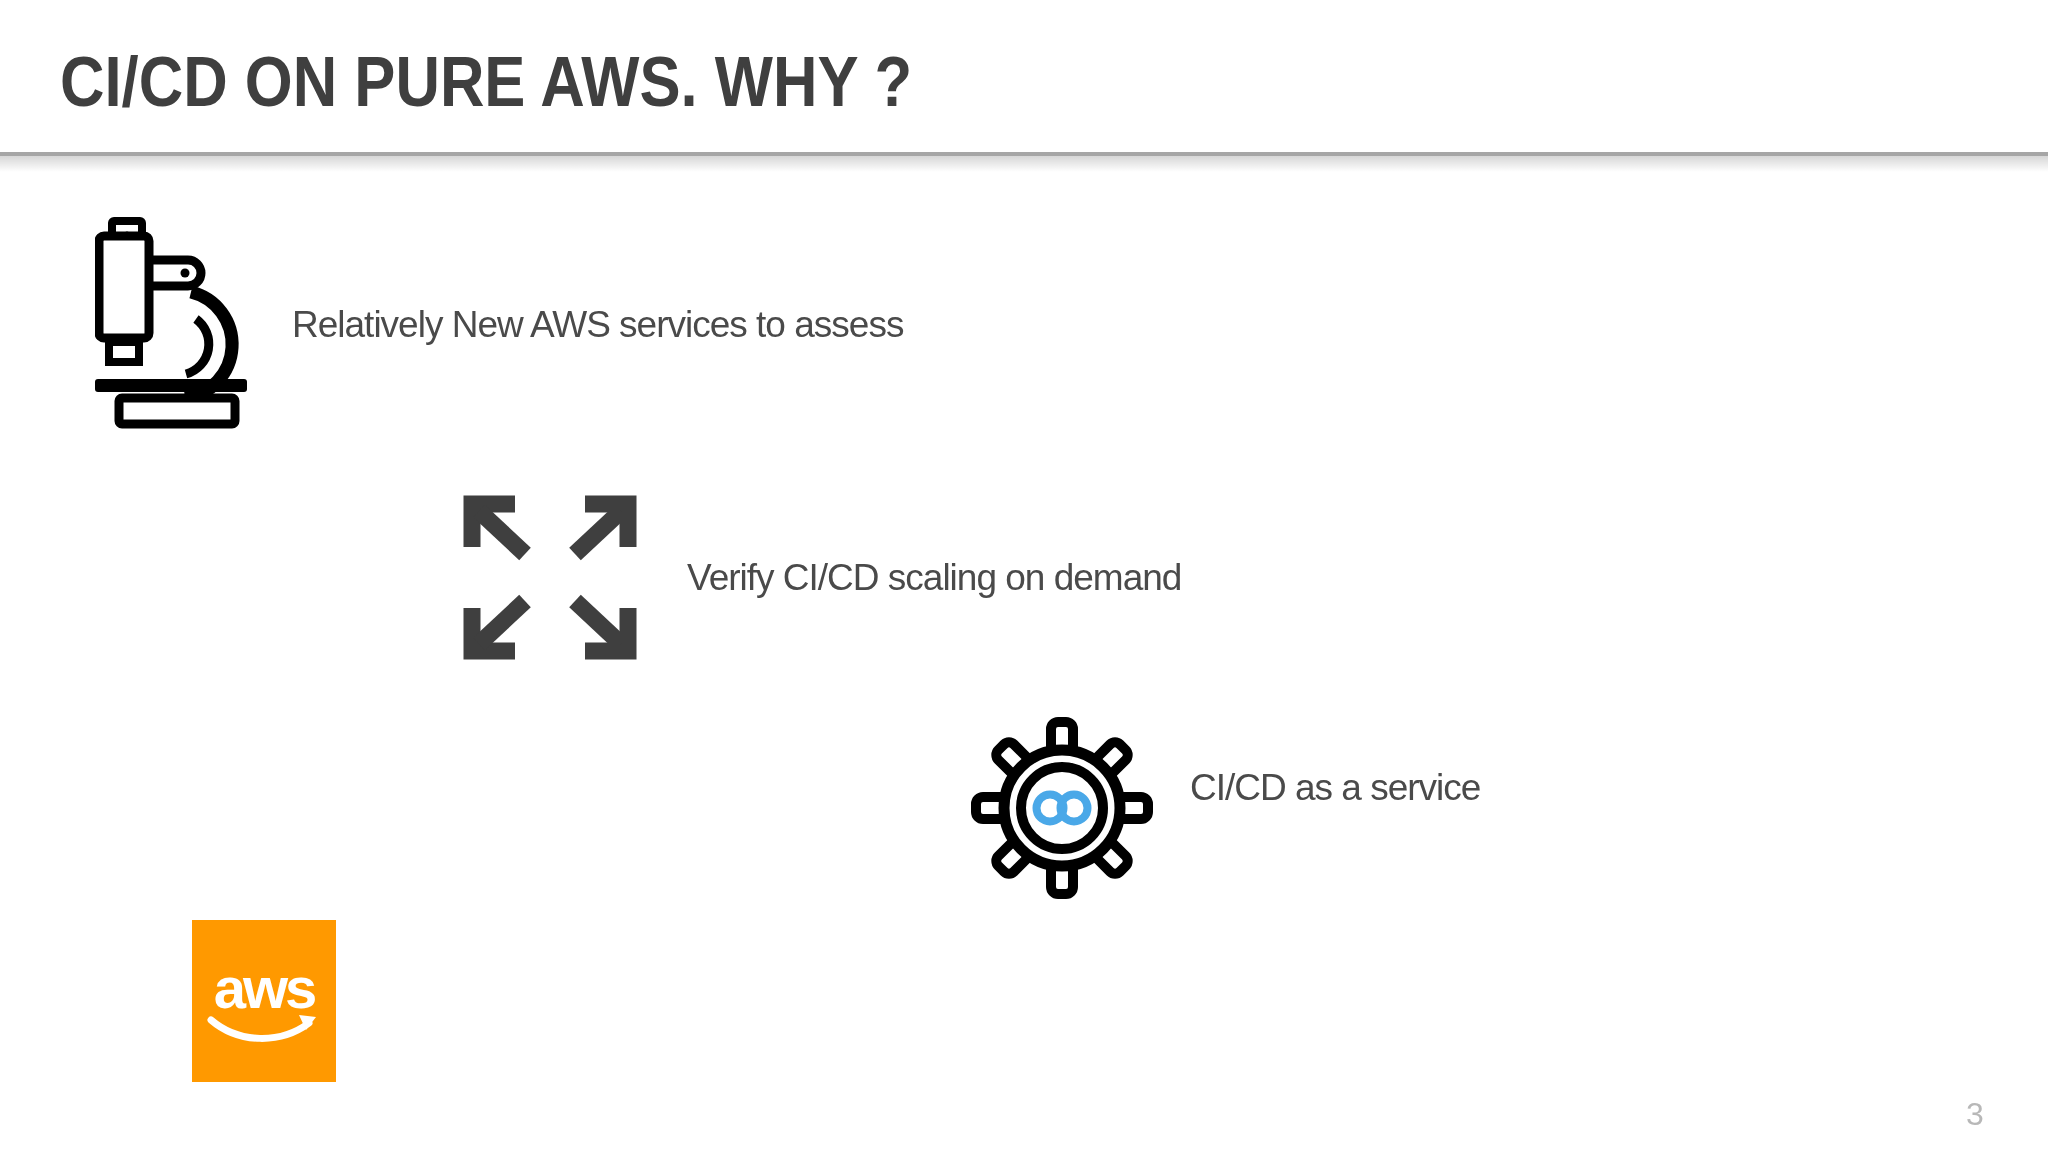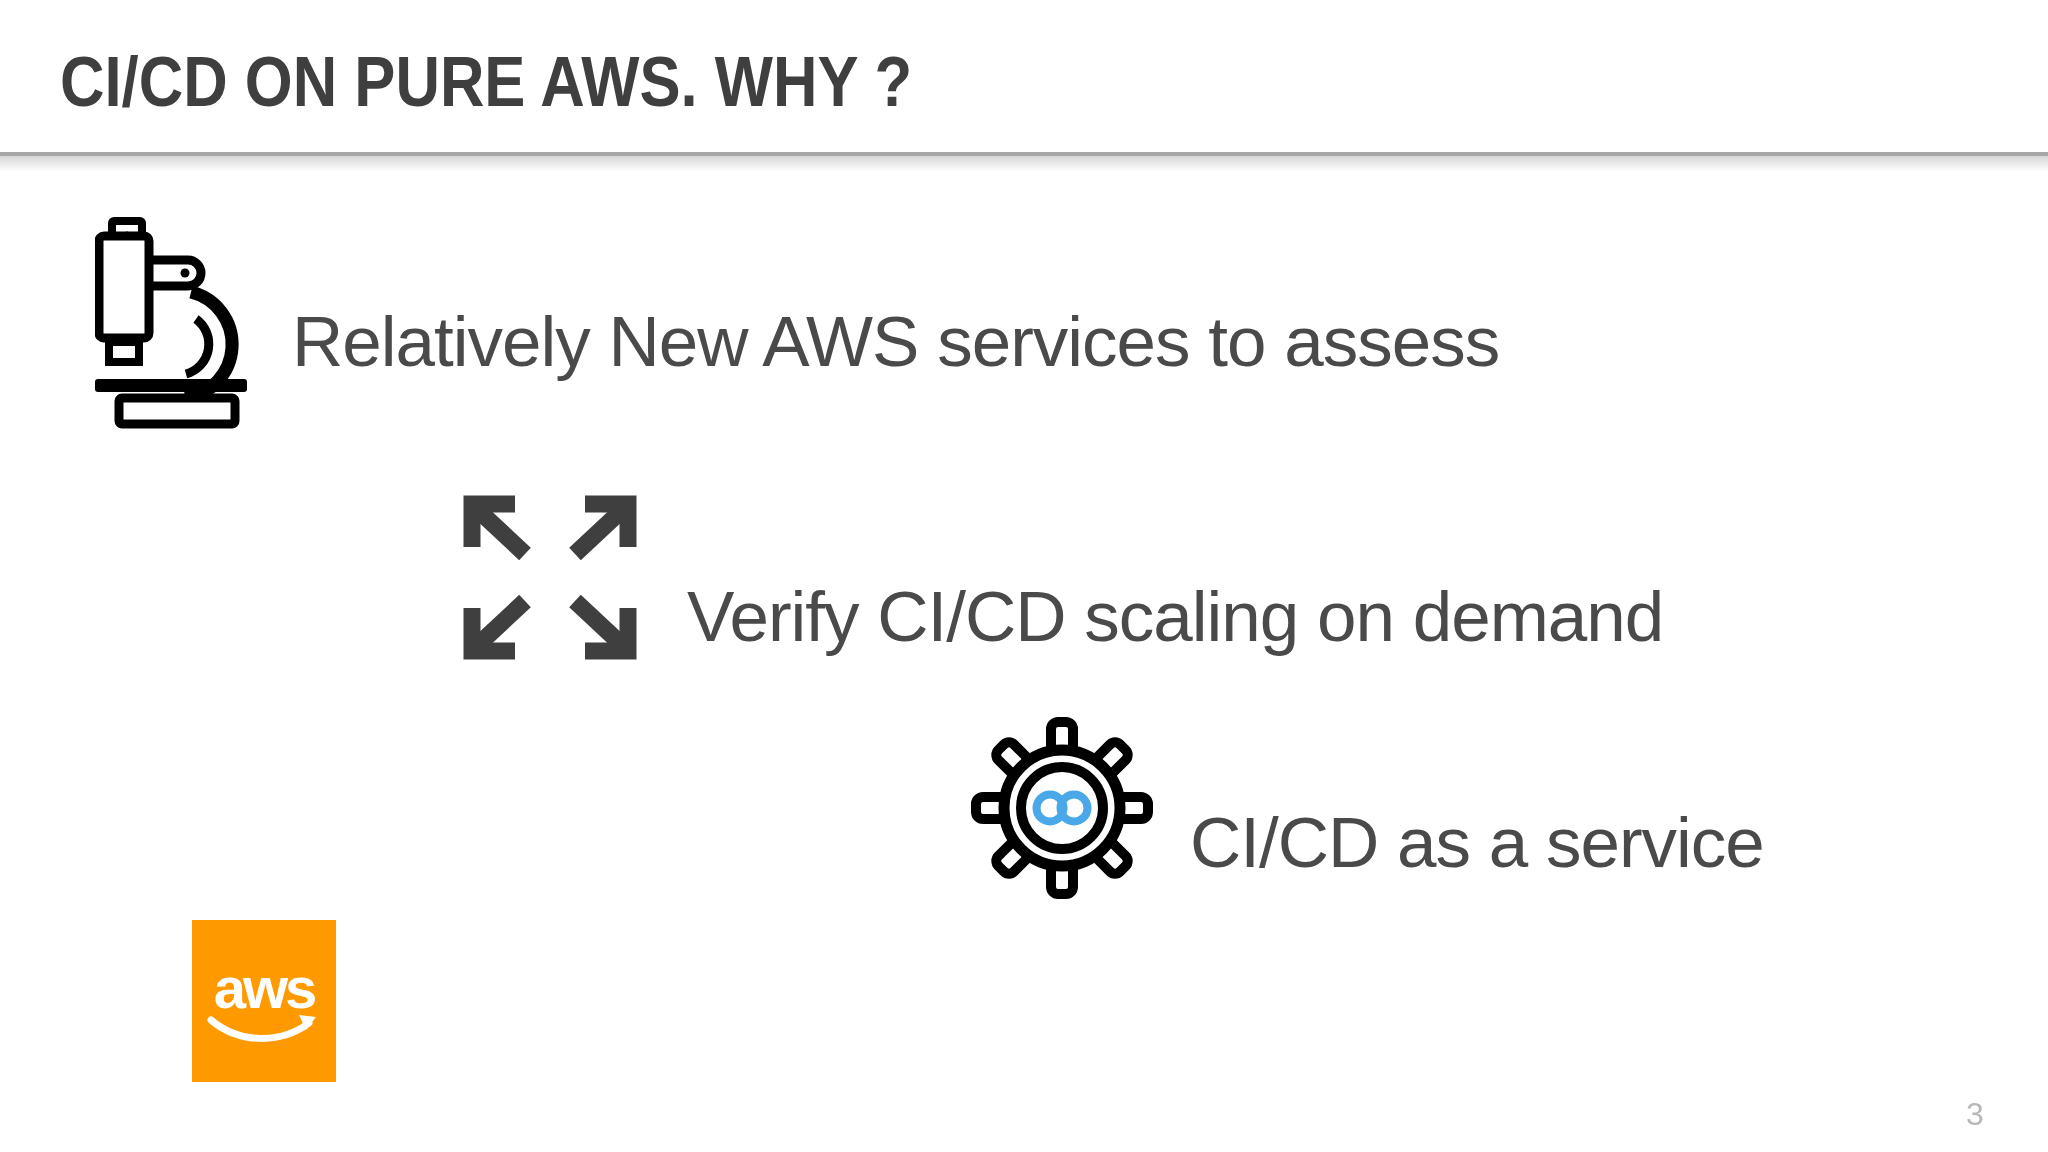--- a/index.html
+++ b/index.html
@@ -29,21 +29,21 @@
     background:#a6a6a6;
   }
   .divider-shadow{
     position:absolute;
     left:0;top:156px;
     width:2048px;height:16px;
     background:linear-gradient(to bottom, rgba(0,0,0,0.16), rgba(0,0,0,0));
   }
   .item-text{
     position:absolute;
-    font-size:71px;
+    font-size:37px;
     color:#4a4a4a;
     letter-spacing:-1px;
     white-space:nowrap;
     line-height:1;
   }
   .icon-box{position:absolute;}
   .aws-logo{
     position:absolute;
     left:192px;top:920px;
     width:144px;height:162px;
@@ -99,41 +99,41 @@
       <path d="M 9 52 L 9 9 L 52 9"></path>
       <path d="M 16 16 L 62 59"></path>
       <path d="M 122 9 L 165 9 L 165 52"></path>
       <path d="M 158 16 L 112 59"></path>
       <path d="M 9 113 L 9 156 L 52 156"></path>
       <path d="M 16 149 L 62 106"></path>
       <path d="M 122 156 L 165 156 L 165 113"></path>
       <path d="M 158 149 L 112 106"></path>
     </svg>
   </div>
-  <div class="item-text" style="left:687px;top:559px;margin-top:22px;">Verify CI/CD scaling on demand</div>
+  <div class="item-text" style="left:687px;top:559px;">Verify CI/CD scaling on demand</div>
 
   <div class="icon-box" style="left:970px;top:710px;width:184px;height:196px;">
     <svg width="184" height="196" viewBox="0 0 184 196" fill="none">
       <g fill="#fff" stroke="#000" stroke-width="10">
         <rect x="81" y="12" width="22" height="34" rx="7"></rect>
         <rect x="81" y="12" width="22" height="34" rx="7" transform="rotate(45 92 98)"></rect>
         <rect x="81" y="12" width="22" height="34" rx="7" transform="rotate(90 92 98)"></rect>
         <rect x="81" y="12" width="22" height="34" rx="7" transform="rotate(135 92 98)"></rect>
         <rect x="81" y="12" width="22" height="34" rx="7" transform="rotate(180 92 98)"></rect>
         <rect x="81" y="12" width="22" height="34" rx="7" transform="rotate(225 92 98)"></rect>
         <rect x="81" y="12" width="22" height="34" rx="7" transform="rotate(270 92 98)"></rect>
         <rect x="81" y="12" width="22" height="34" rx="7" transform="rotate(315 92 98)"></rect>
       </g>
       <circle cx="92" cy="98" r="58" fill="#fff" stroke="#000" stroke-width="11"></circle>
       <circle cx="92" cy="98" r="41" fill="#fff" stroke="#000" stroke-width="10"></circle>
       <circle cx="80" cy="98" r="13.5" fill="none" stroke="#4AA8E8" stroke-width="8"></circle>
       <circle cx="104" cy="98" r="13.5" fill="none" stroke="#4AA8E8" stroke-width="8"></circle>
     </svg>
   </div>
-  <div class="item-text" style="left:1190px;top:807px;">CI/CD as a service</div>
+  <div class="item-text" style="left:1190px;top:769px;">CI/CD as a service</div>
 
   <div class="aws-logo">
     <div class="aws-word">aws</div>
     <svg width="122" height="36" viewBox="0 0 122 36" fill="none">
       <path d="M 8 6 C 36 30 78 30 106 9" stroke="#fff" stroke-width="7" stroke-linecap="round"></path>
       <path d="M 113 3 L 96 1 L 103 16 Z" fill="#fff"></path>
     </svg>
   </div>
 
   <div class="page-number">3</div>

